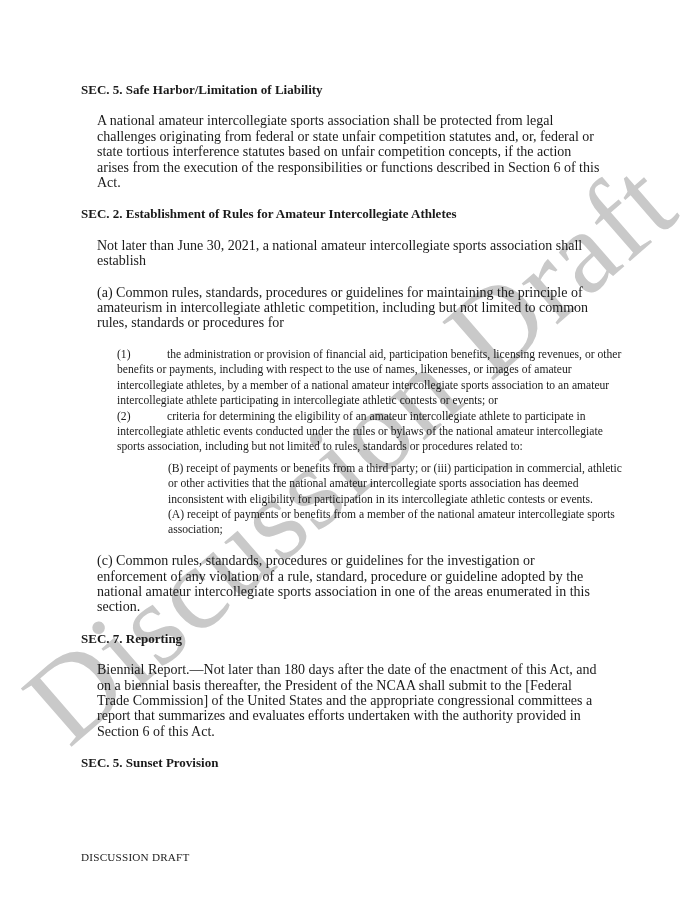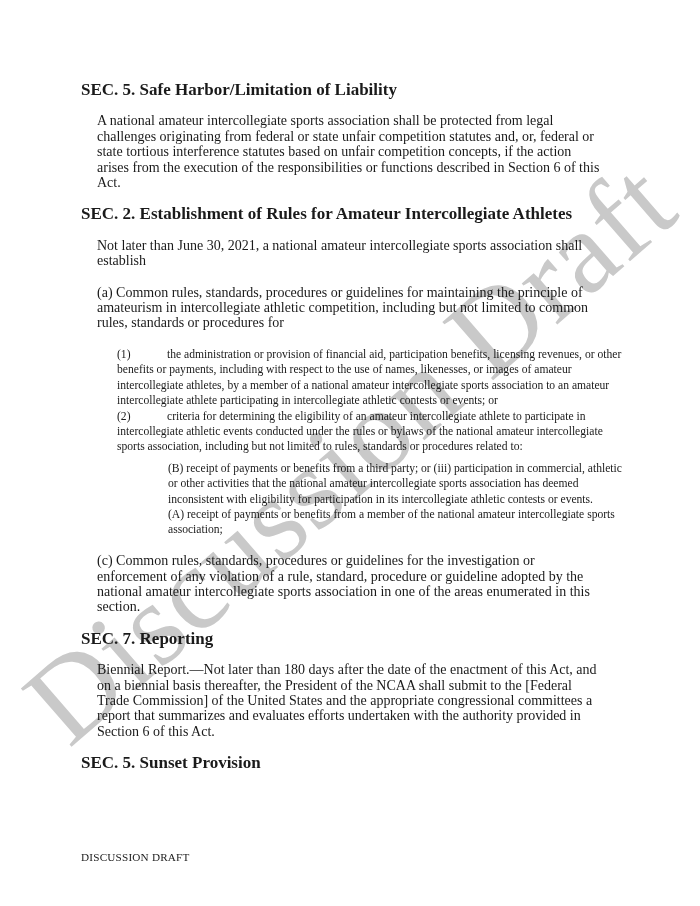--- a/index.html
+++ b/index.html
@@ -54,21 +54,21 @@
     left: 81px;
     top: 82px;
     width: 541px;
     z-index: 2;
     font-size: 11.6px;
     line-height: 15.4px;
   }
 
   .sec-heading {
     font-weight: bold;
-    font-size: 17px;
+    font-size: 13px;
     line-height: 15.4px;
     margin: 0;
   }
   .sec-heading.spaced {
     margin-top: 15.4px;
   }
 
   p.para {
     margin: 16px;
     font-size: 14px;

